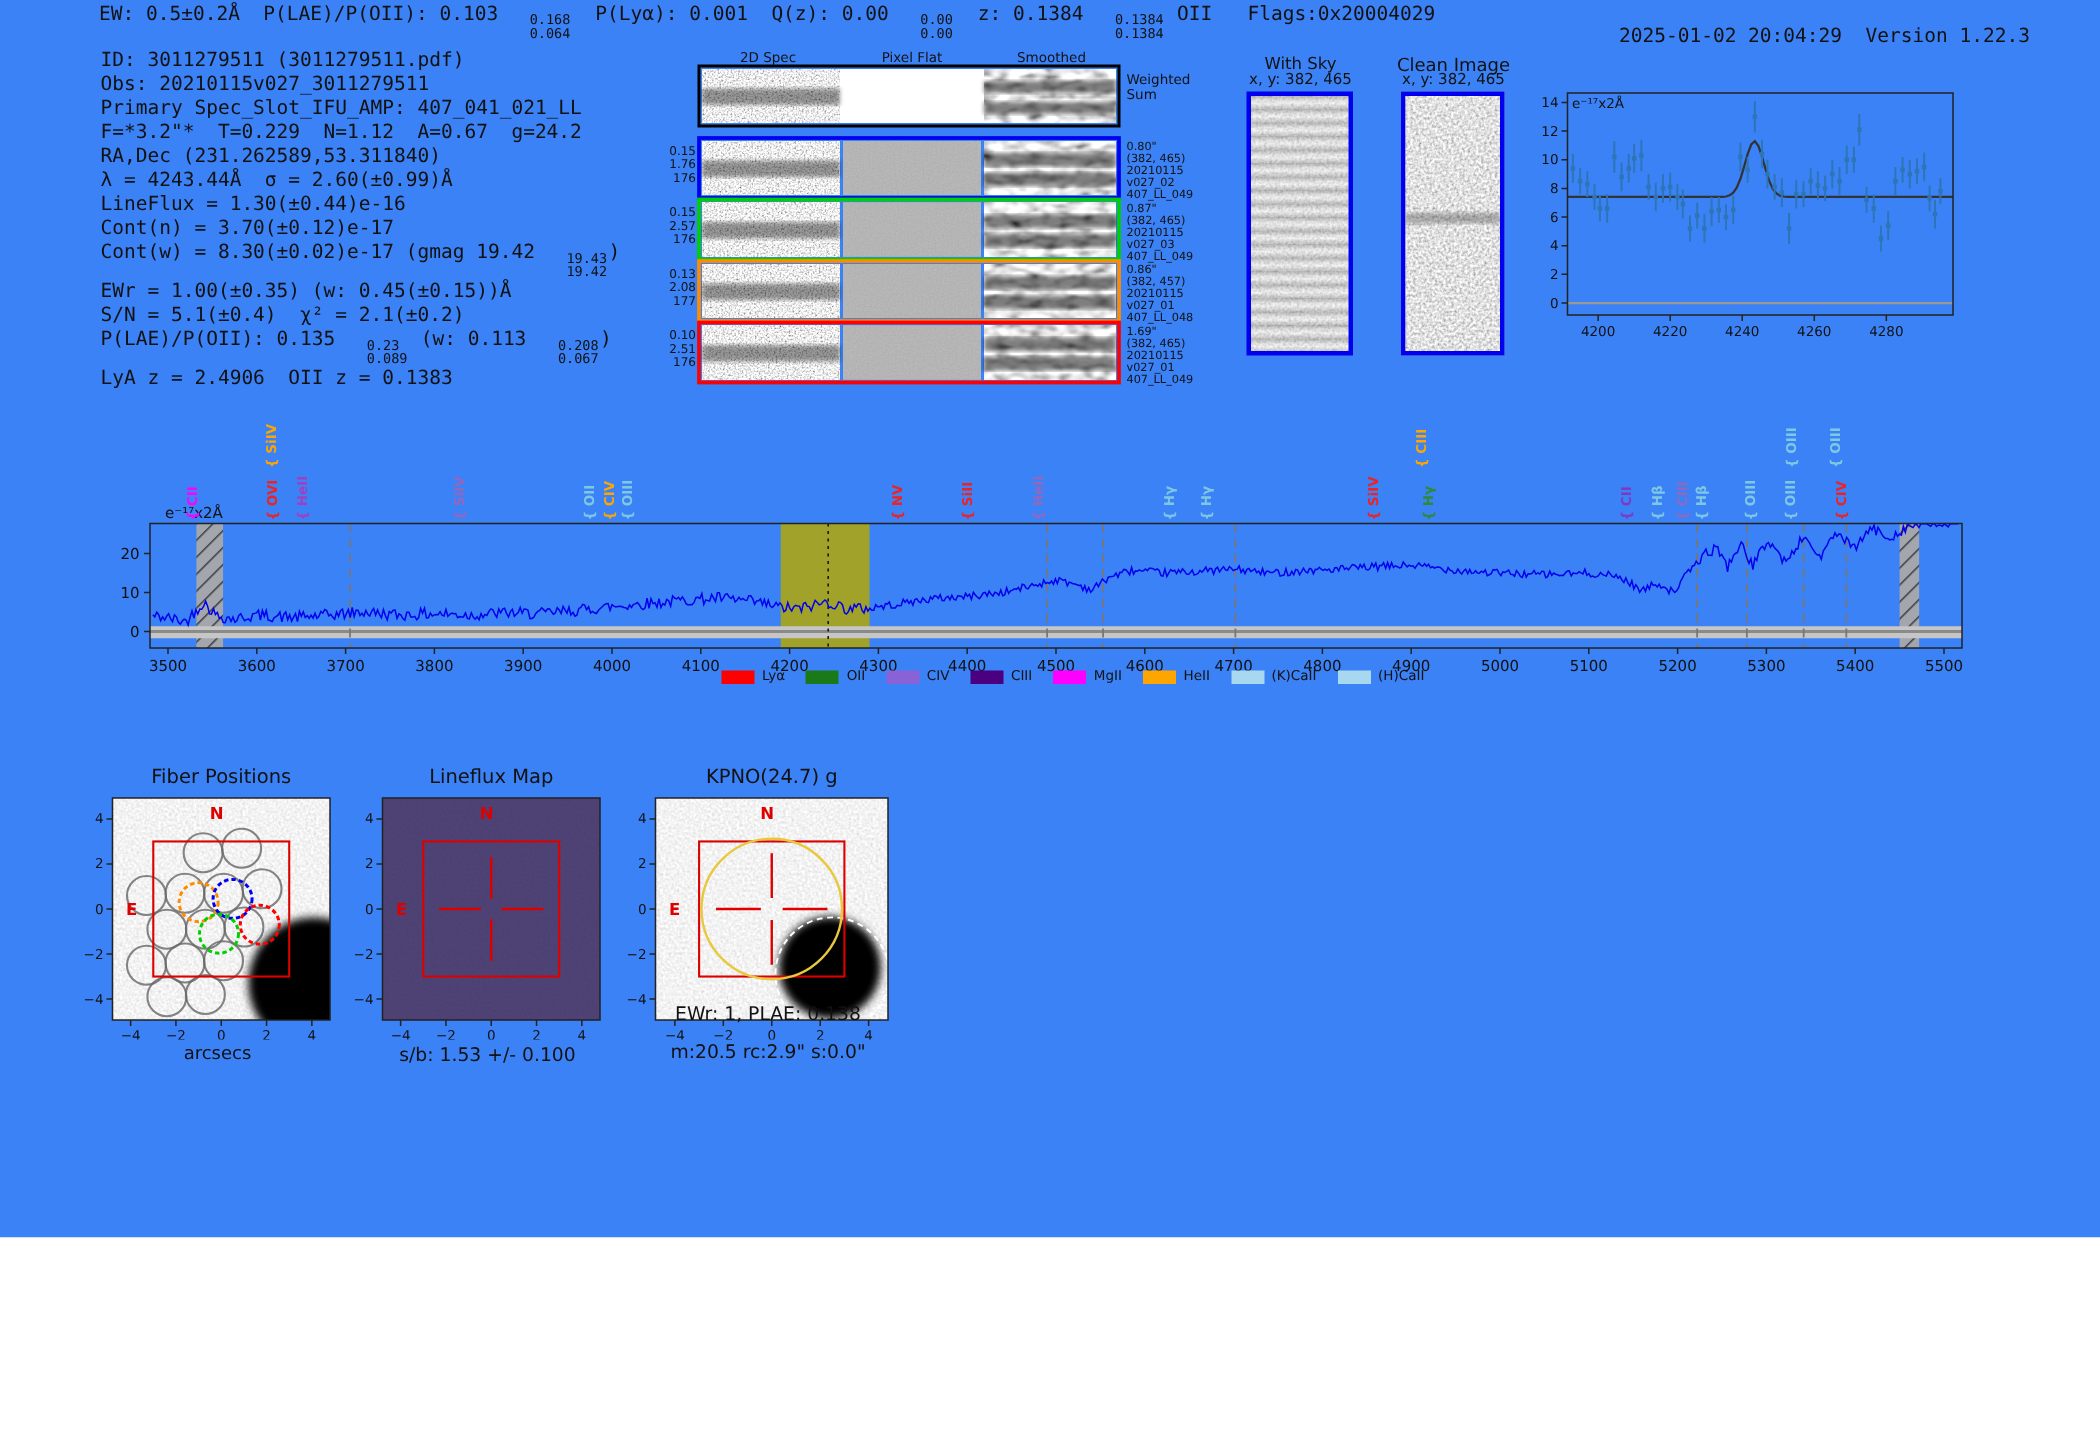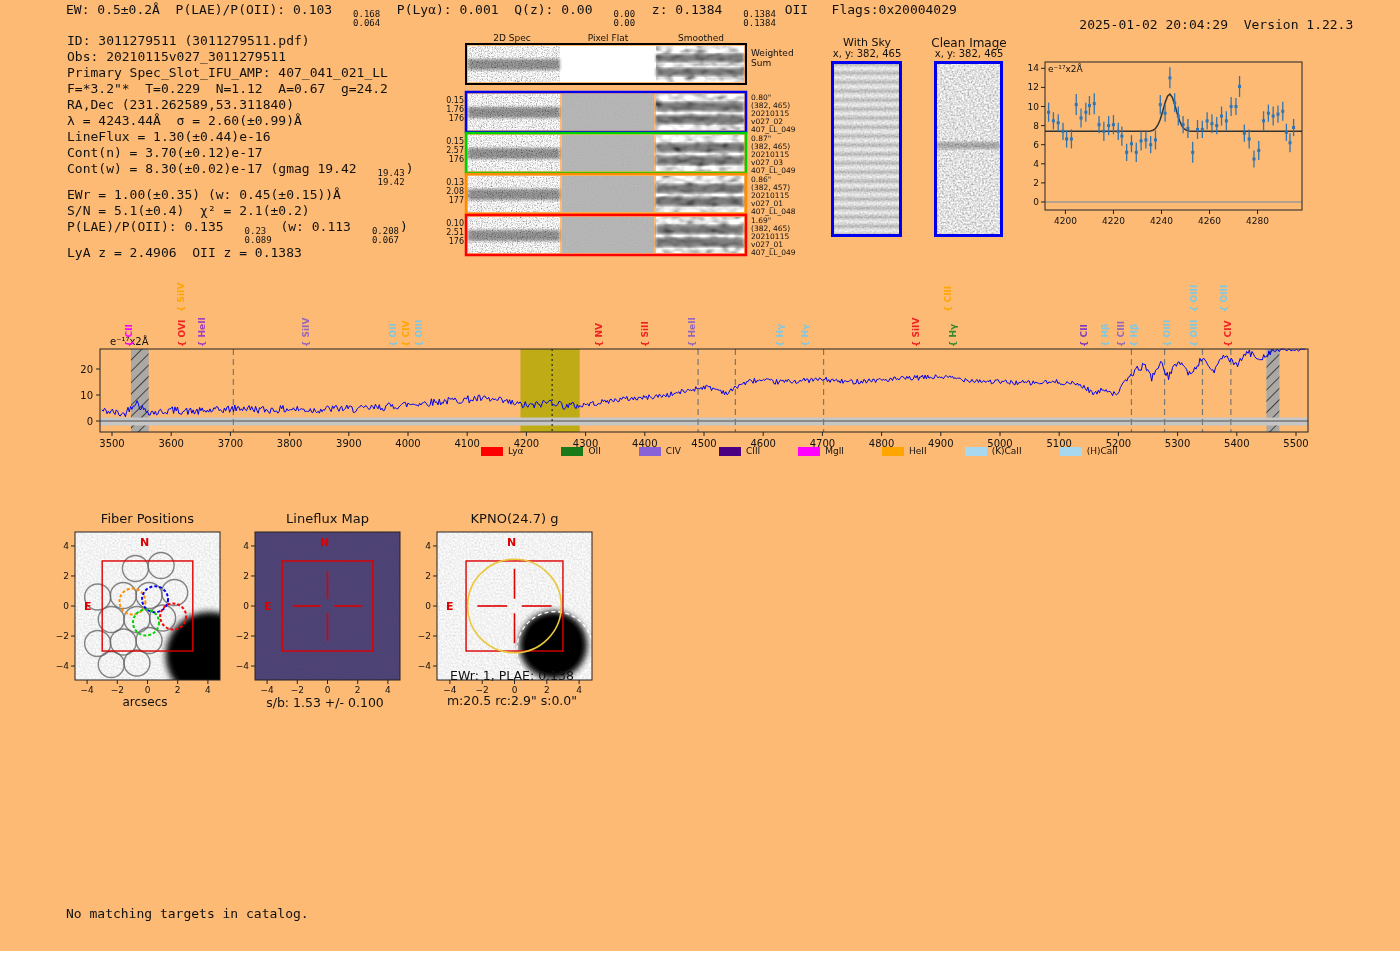--- a/index.html
+++ b/index.html
@@ -1,16 +1,16 @@
 <!DOCTYPE html>
 <html><head>
 <meta charset="utf-8">
 <style>
   html,body{margin:0;padding:0;background:#fff;}
-  #canvas{position:relative;width:1400px;height:951px;background:#fdba74;overflow:hidden;
+  #canvas{position:relative;width:1400px;height:825px;background:#3b82f6;overflow:hidden;
           font-family:"DejaVu Sans",sans-serif;color:#111;}
   .abs{position:absolute;}
   .mono{font-family:"DejaVu Sans Mono",monospace;white-space:pre;}
   .fr{display:inline-flex;flex-direction:column;font-size:9px;line-height:9px;vertical-align:-3px;margin:0 1px;}
   .fr span{display:block;margin-left:20px;}
   .ptitle{font-size:13px;text-align:center;font-family:"DejaVu Sans",sans-serif;}
   .psub{font-size:11px;text-align:center;font-family:"DejaVu Sans",sans-serif;}
   .pxlabel{font-size:12px;text-align:center;font-family:"DejaVu Sans",sans-serif;}
   .legend{display:flex;align-items:center;font-size:9px;font-family:"DejaVu Sans",sans-serif;}
   .legend .item{display:flex;align-items:center;margin-right:14px;}
@@ -417,21 +417,21 @@
       <text transform="translate(1047.784,75) rotate(-90)" font-size="9px" font-family="&quot;DejaVu Sans&quot;,sans-serif" font-weight="600" fill="#7ec8e3">{ Hβ</text>
       <text transform="translate(1064.36,75) rotate(-90)" font-size="9px" font-family="&quot;DejaVu Sans&quot;,sans-serif" font-weight="600" fill="#9467bd">{ CIII</text>
       <text transform="translate(1077.384,75) rotate(-90)" font-size="9px" font-family="&quot;DejaVu Sans&quot;,sans-serif" font-weight="600" fill="#7ec8e3">{ Hβ</text>
       <text transform="translate(1109.944,75) rotate(-90)" font-size="9px" font-family="&quot;DejaVu Sans&quot;,sans-serif" font-weight="600" fill="#7ec8e3">{ OIII</text>
       <text transform="translate(1136.584,75) rotate(-90)" font-size="9px" font-family="&quot;DejaVu Sans&quot;,sans-serif" font-weight="600" fill="#7ec8e3">{ OIII</text>
       <text transform="translate(1137.176,40) rotate(-90)" font-size="9px" font-family="&quot;DejaVu Sans&quot;,sans-serif" font-weight="600" fill="#7ec8e3">{ OIII</text>
       <text transform="translate(1166.7759999999998,40) rotate(-90)" font-size="9px" font-family="&quot;DejaVu Sans&quot;,sans-serif" font-weight="600" fill="#7ec8e3">{ OIII</text>
       <text transform="translate(1170.9199999999998,75) rotate(-90)" font-size="9px" font-family="&quot;DejaVu Sans&quot;,sans-serif" font-weight="600" fill="#ee2222">{ CIV</text>
     </svg>
 
-  <div class="abs legend" style="left:481px;top:446px;gap:24px;" id="legend">
+  <div class="abs legend" style="left:481px;top:446px;" id="legend">
       <span class="item">
         <span class="sw" style="background: rgb(255, 0, 0);"></span>
         <span>Lyα</span>
       </span>
       <span class="item">
         <span class="sw" style="background: rgb(26, 122, 26);"></span>
         <span>OII</span>
       </span>
       <span class="item">
         <span class="sw" style="background: rgb(138, 98, 216);"></span>

